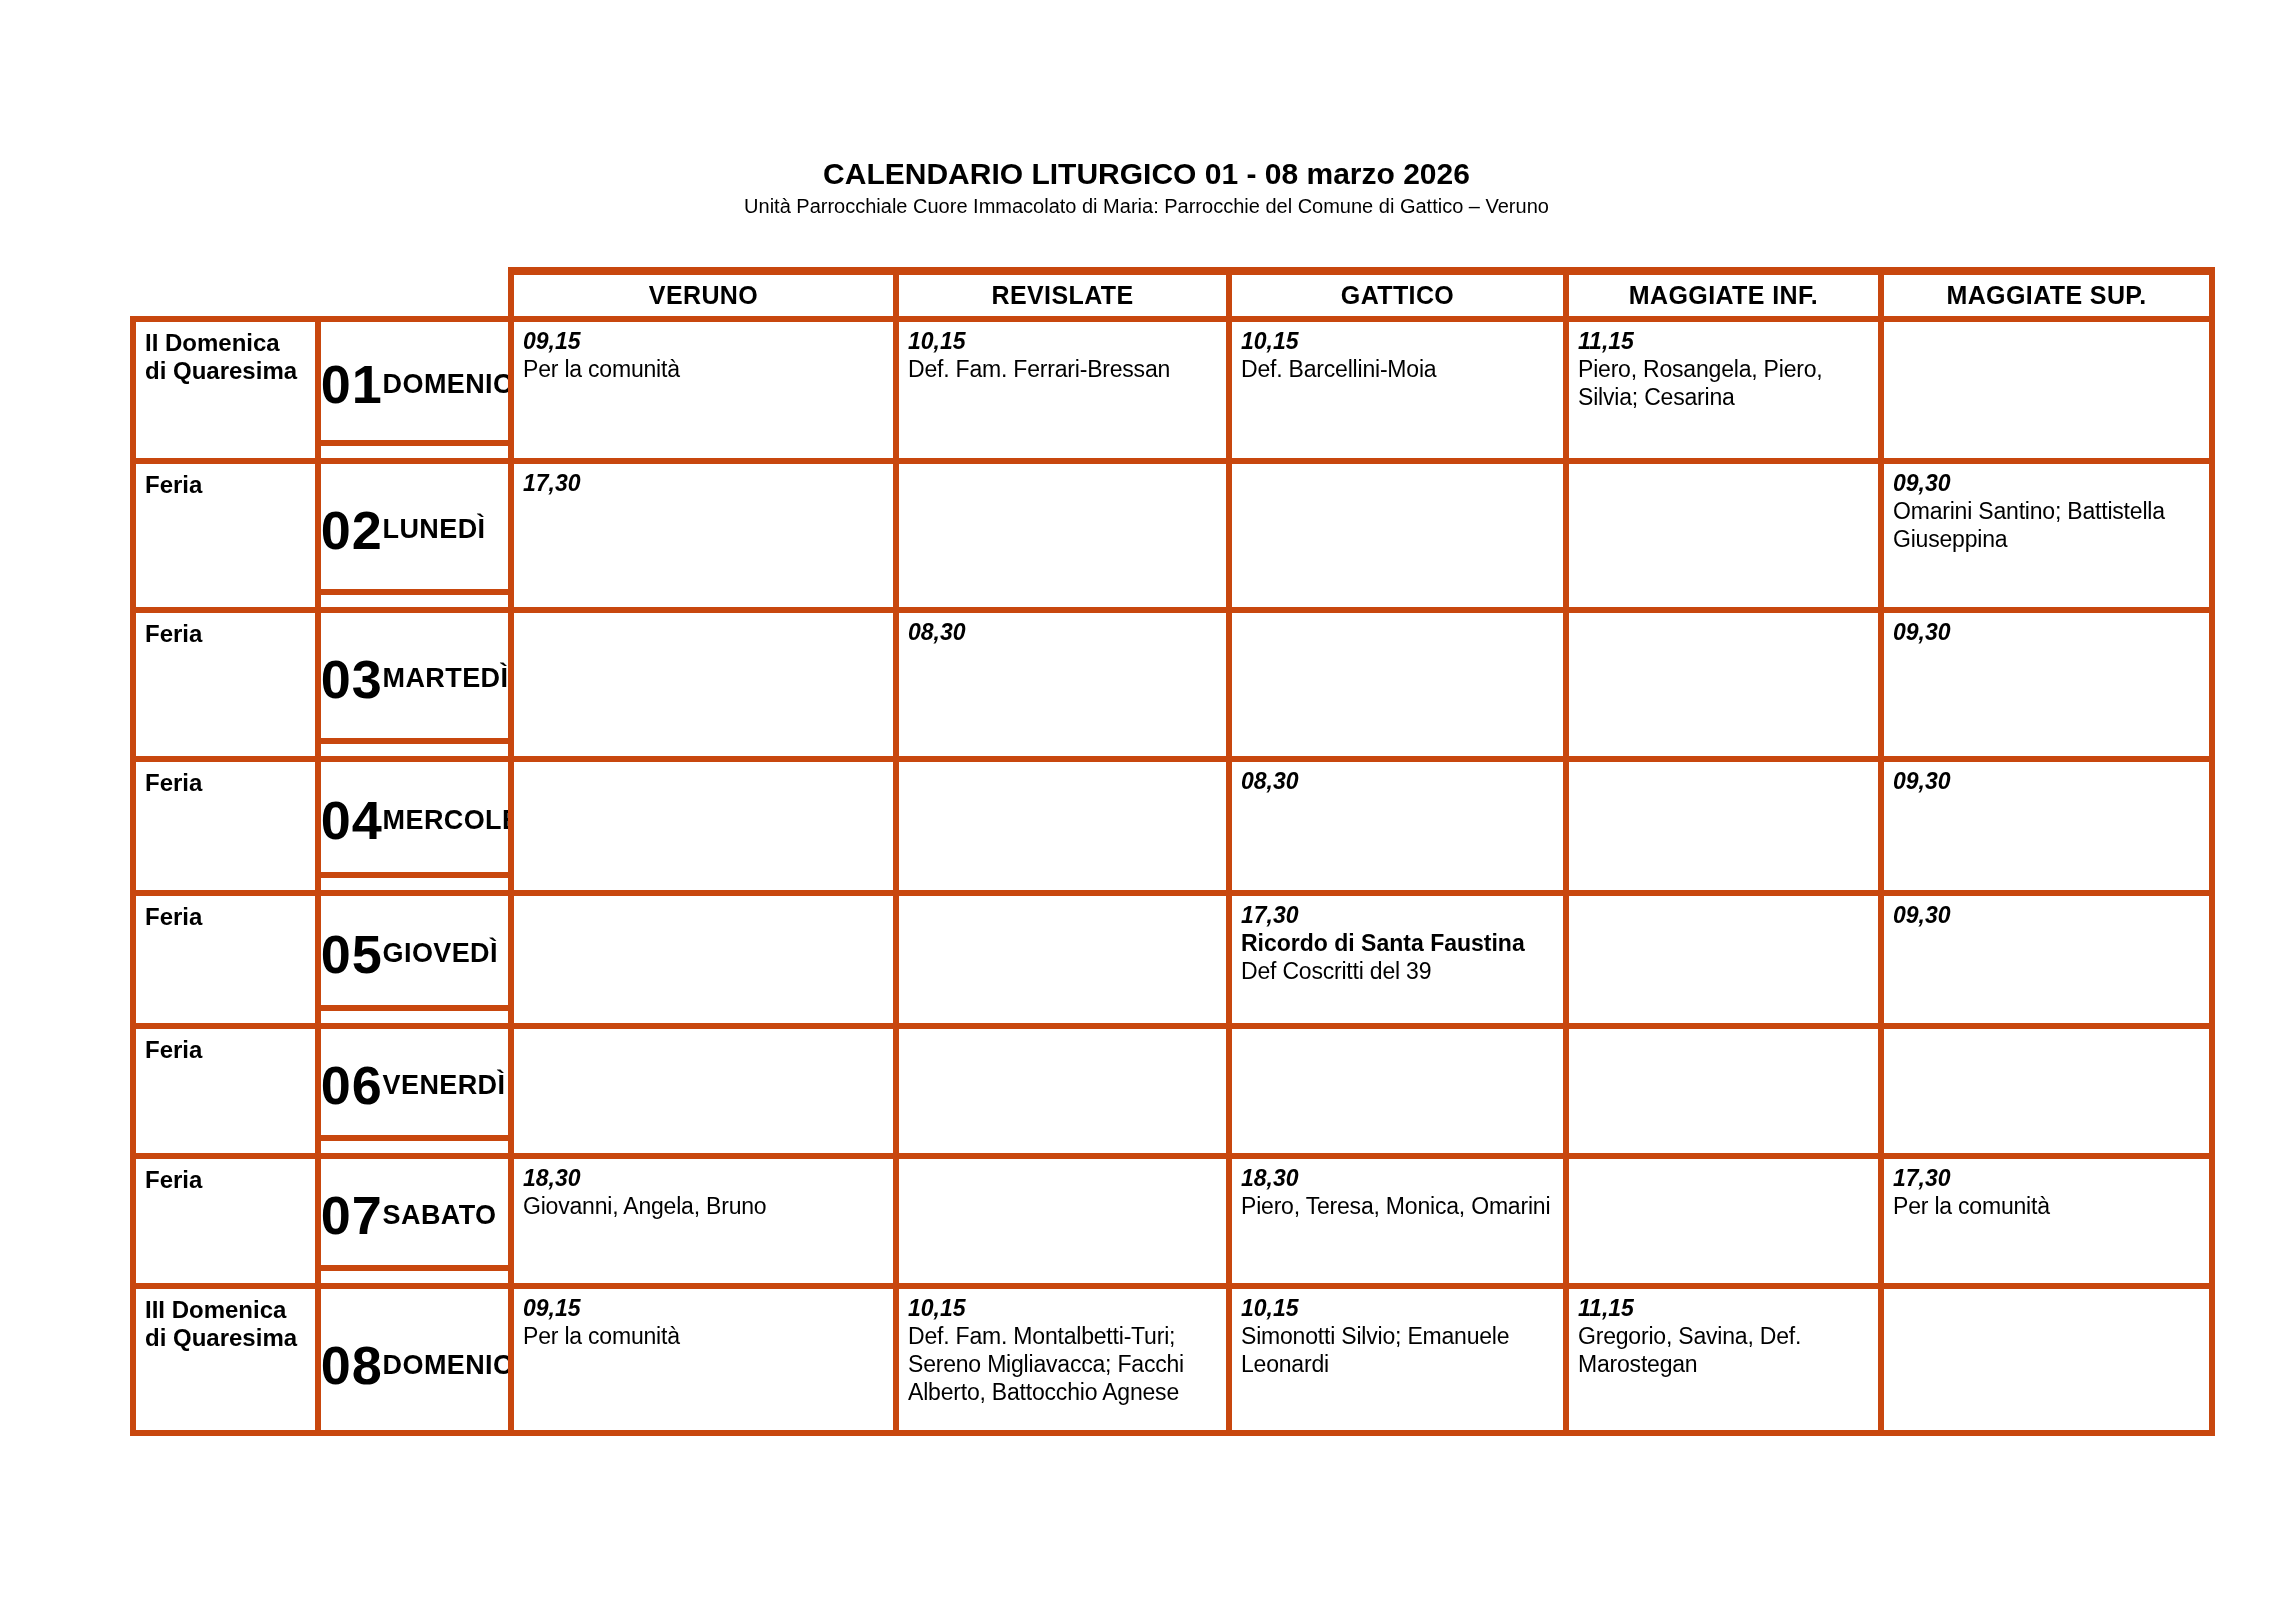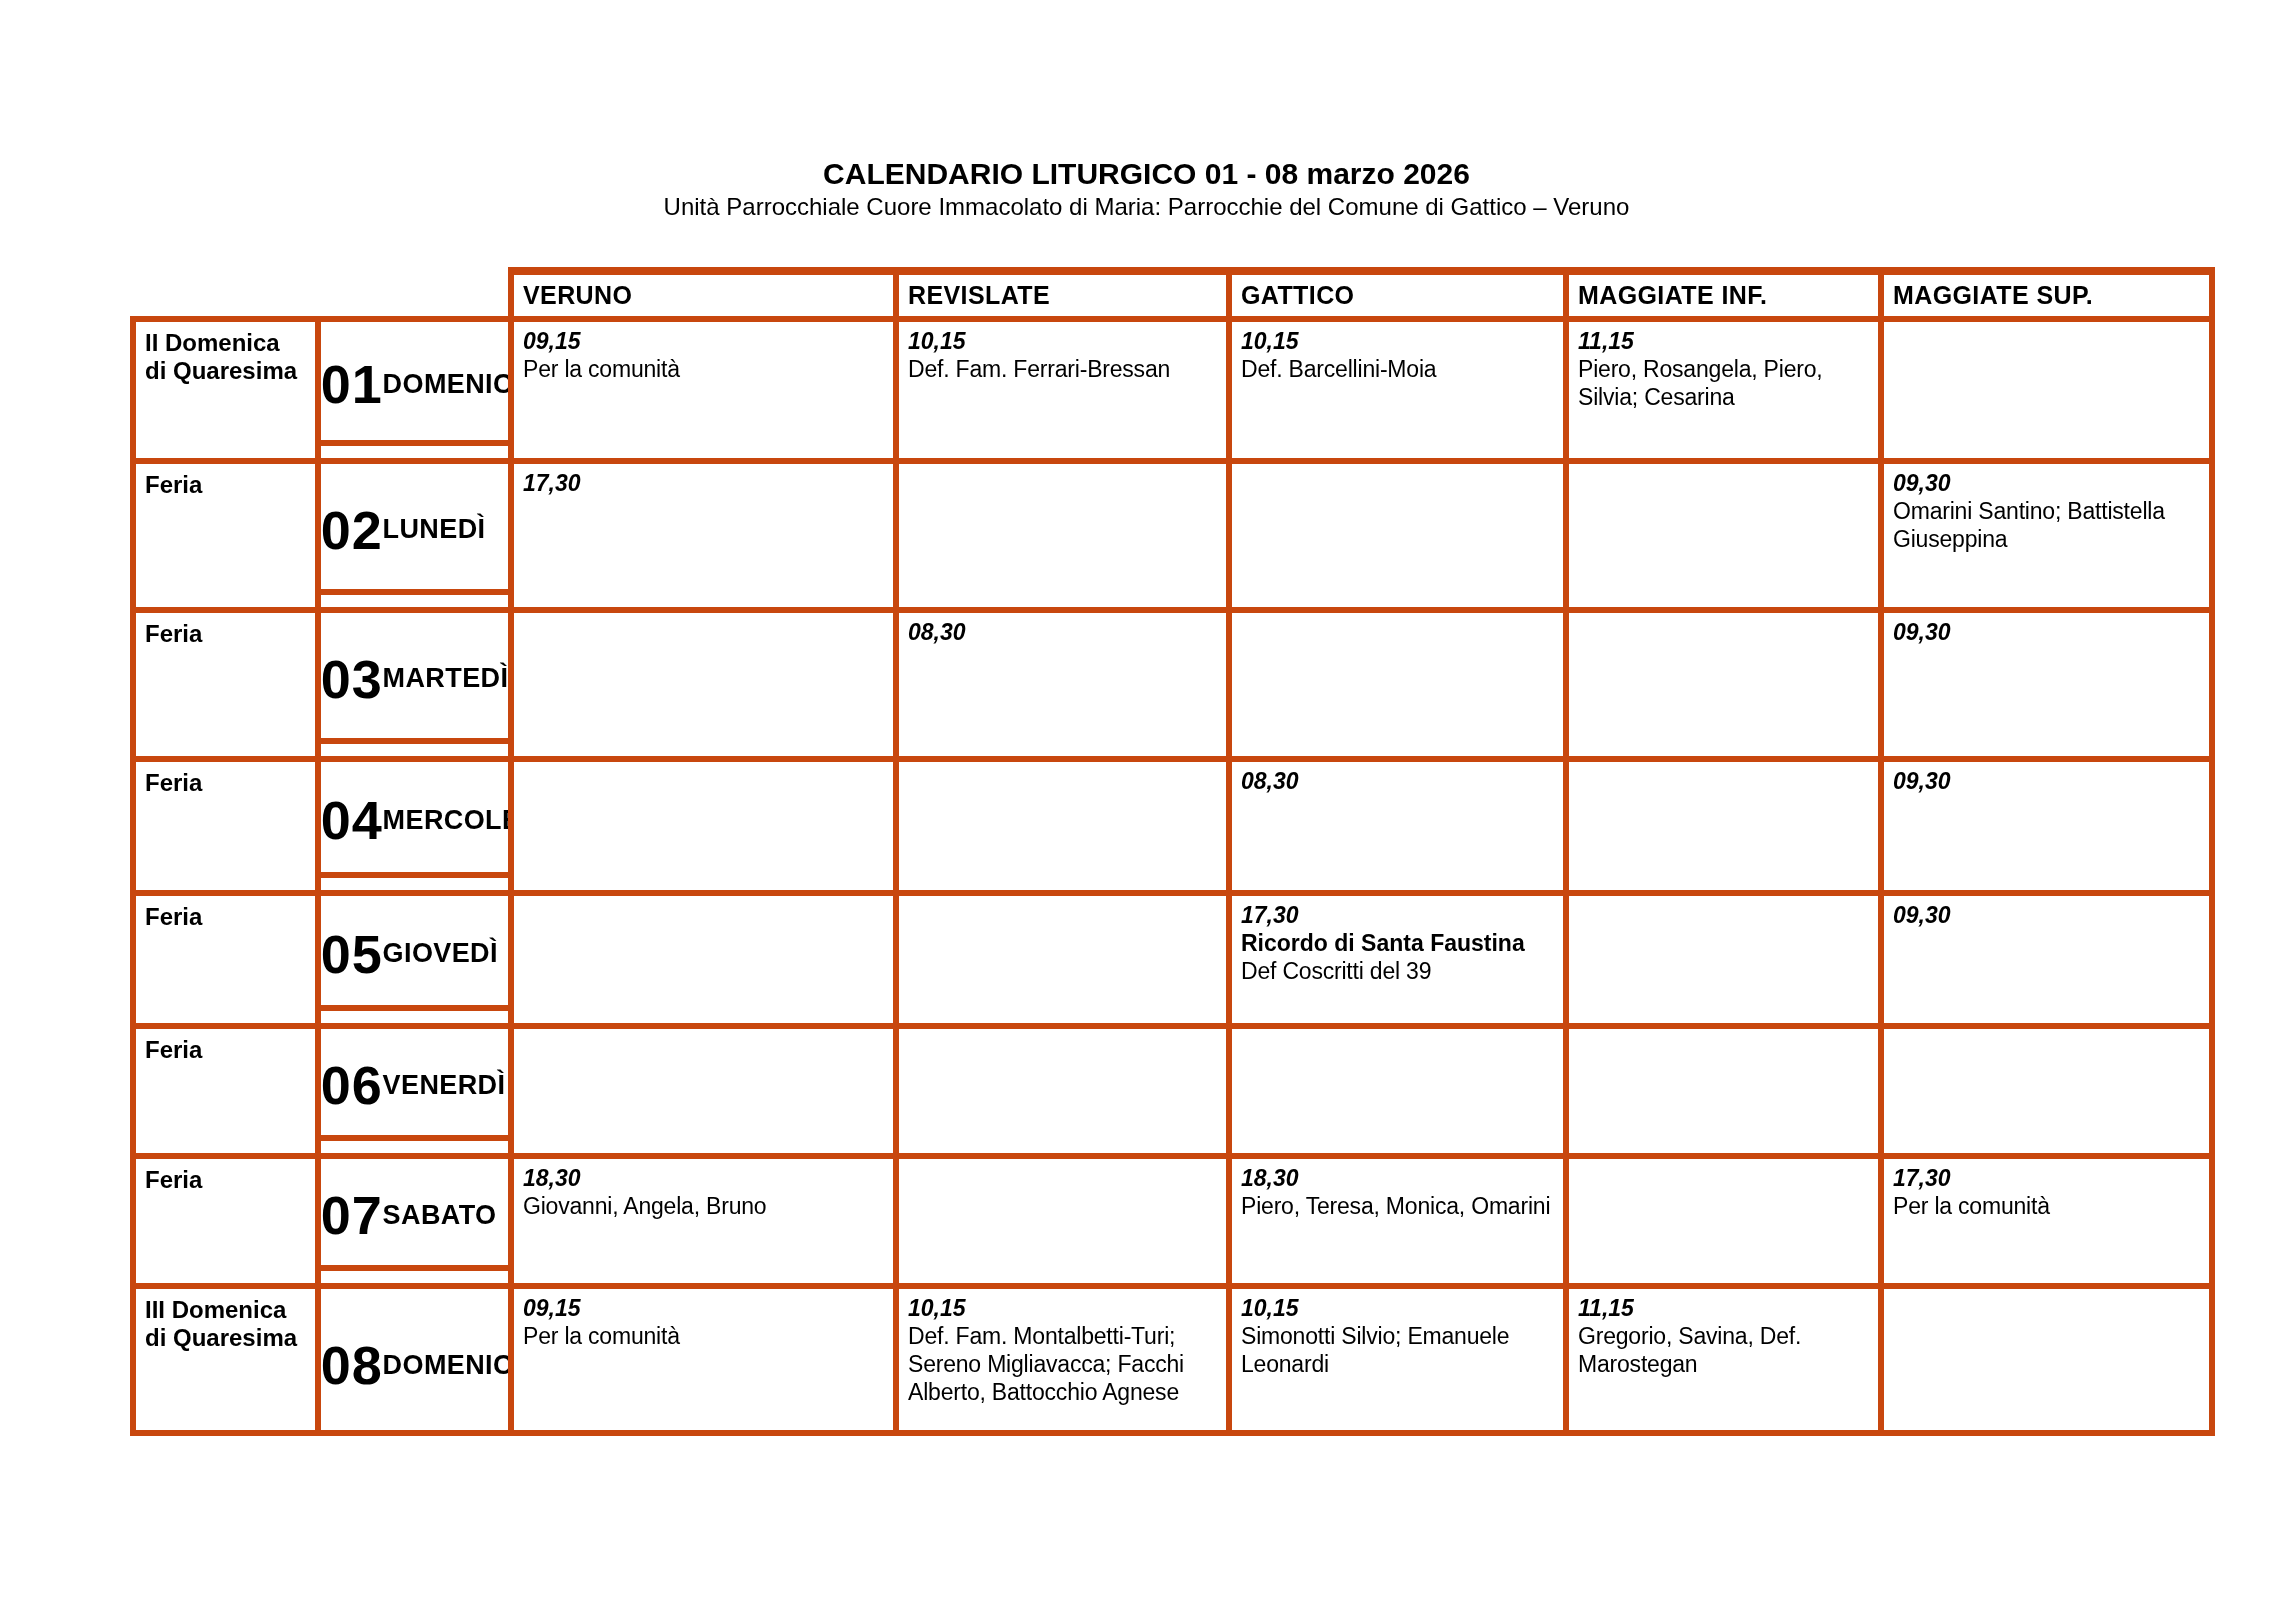--- a/index.html
+++ b/index.html
@@ -6,35 +6,35 @@
   * { box-sizing:border-box; margin:0; padding:0; }
   body { background:#e8e8e8; }
   .page {
     position:relative; width:2293px; height:1622px; background:#ffffff;
     font-family:"Liberation Sans","DejaVu Sans",sans-serif; color:var(--ink);
     overflow:hidden;
   }
   
   .heading { position:absolute; top:158px; left:0; width:100%; text-align:center; }
   .title   { font-size:30px; font-weight:bold; line-height:32px; }
-  .subtitle{ font-size:24px; font-weight:normal; line-height:29px; margin-top:1.8px; }
+  .subtitle{ font-size:20px; font-weight:normal; line-height:29px; margin-top:1.8px; }
   .clergy  { font-size:24px; font-weight:bold; line-height:29px; }
 
   
   .caltable {
     position:absolute; left:130px; top:267px;
     border-collapse:collapse; table-layout:fixed; width:2080px;
   }
   .caltable td, .caltable th {
     border:6.3px solid var(--line);
     vertical-align:top; text-align:left;
     padding:5.4px 9px; overflow:hidden;
   }
   th.church {
-    height:48px; vertical-align:middle; 
+    height:48px; vertical-align:middle; text-align:center;
     font-size:25px; font-weight:bold; letter-spacing:0.4px;
     border-top-width:8px;
   }
   td.blank { border:none; background:transparent; }
 
   td.liturgy { font-size:24px; font-weight:bold; line-height:28px; padding-top:7.2px; }
 
   td.datecell { position:relative; padding:0; }
   .datebox {
     position:absolute; top:-6.3px; left:-6.3px; right:-6.3px; bottom:12.5px;

